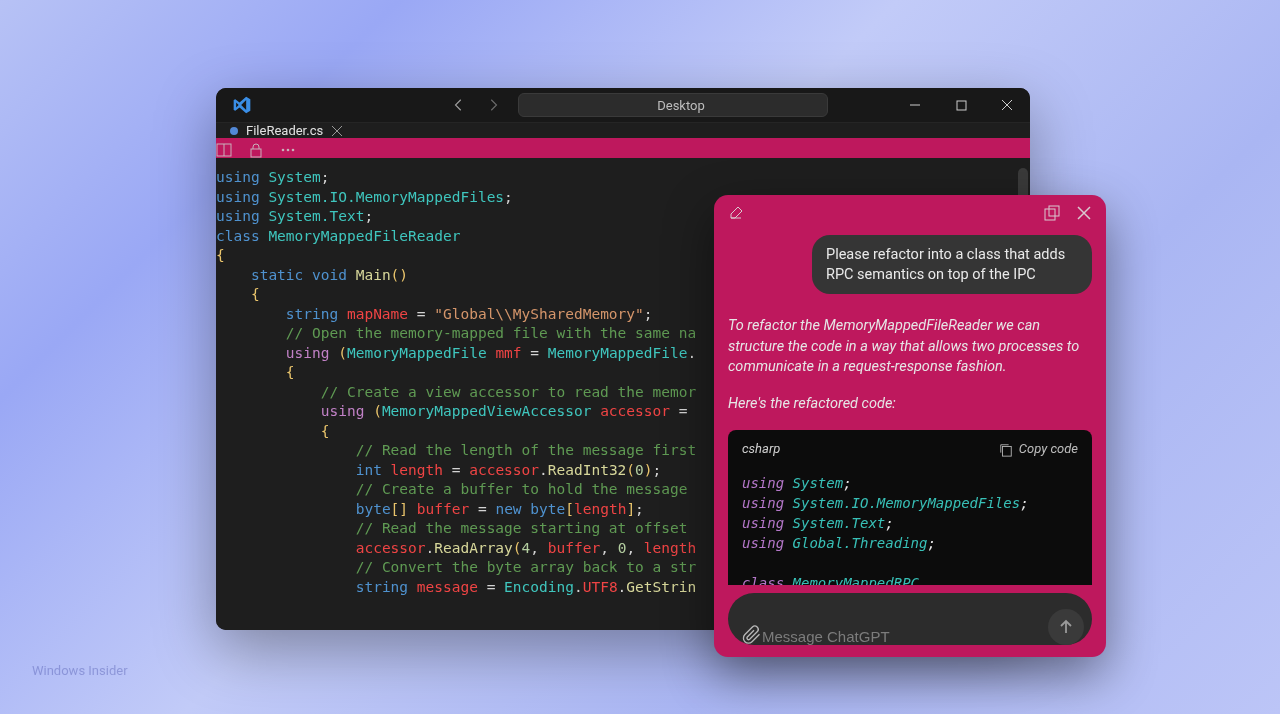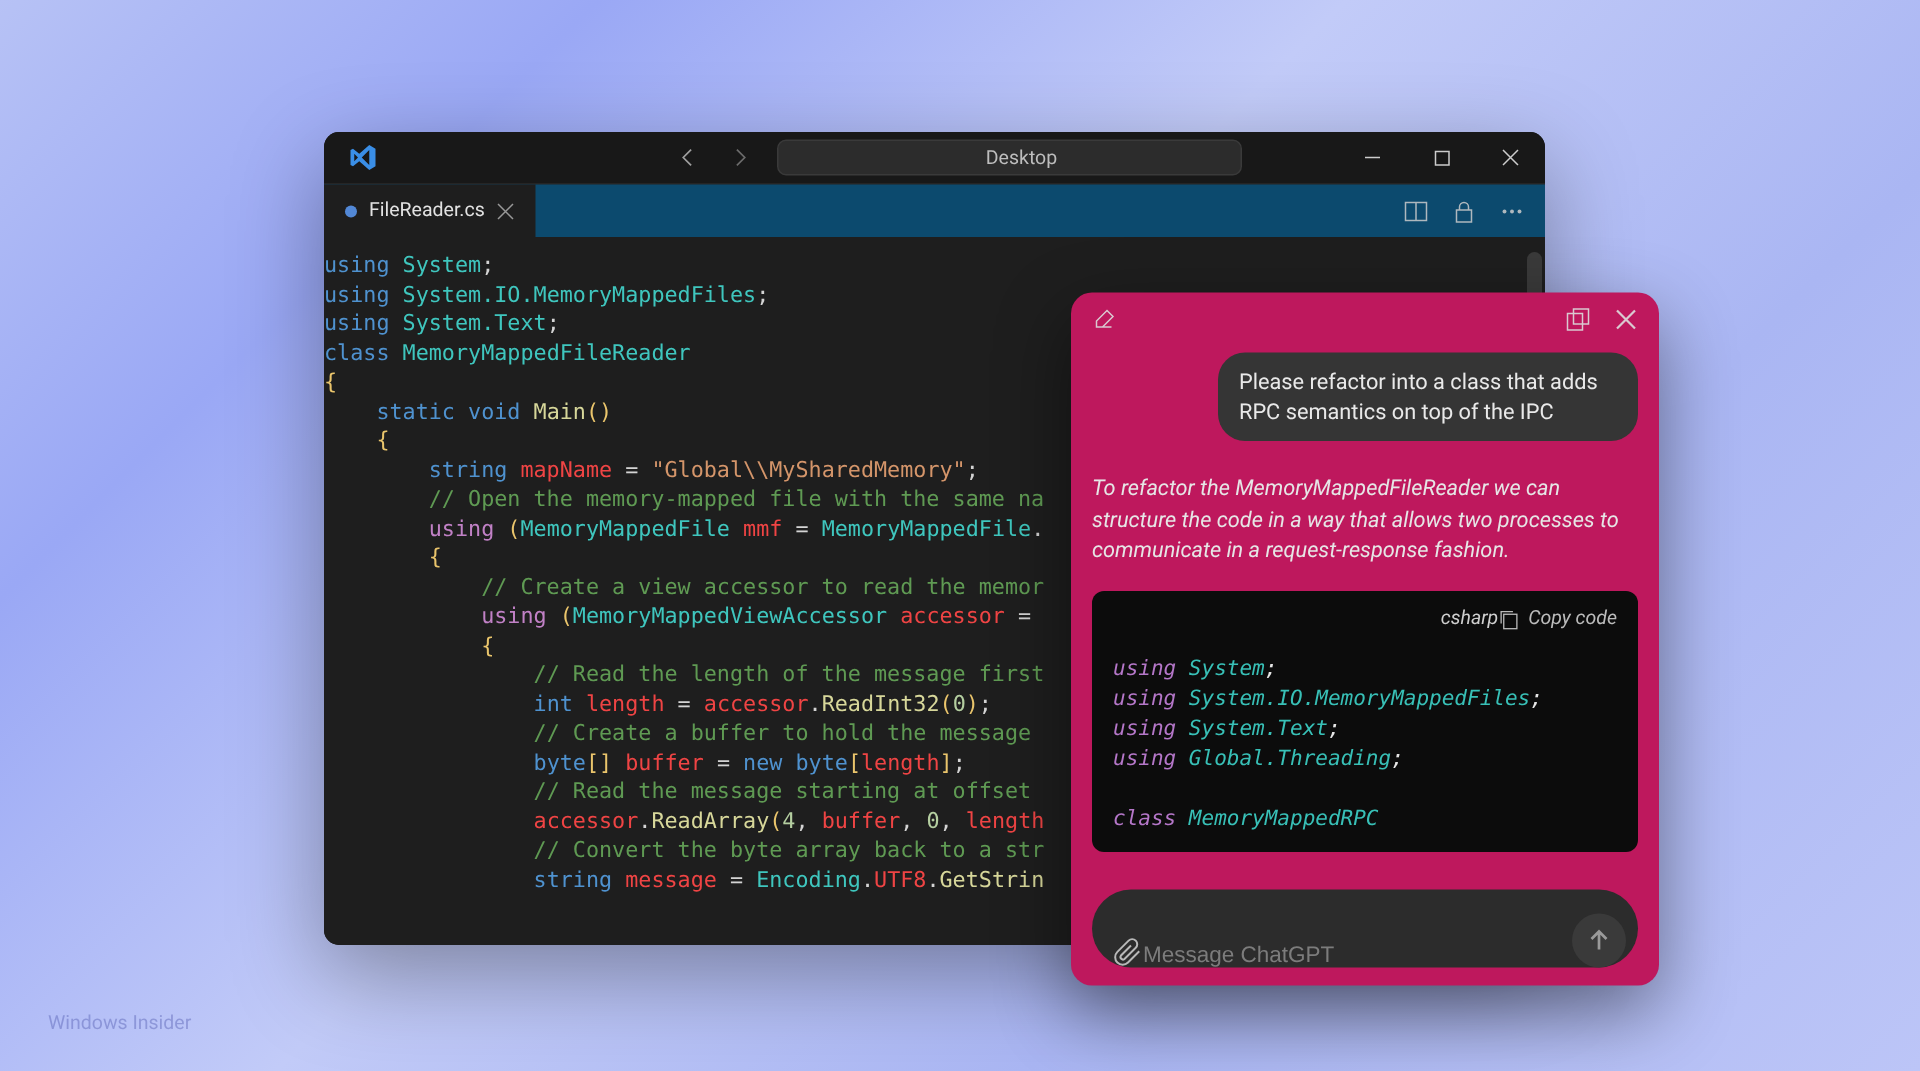--- a/index.html
+++ b/index.html
@@ -26,22 +26,22 @@
 .titlebar .search {
   margin-left:18px; width:310px; height:24px; background:#2c2c2c;
   border:1px solid #3a3a3a; border-radius:6px; display:flex;
   align-items:center; justify-content:center; color:#bdbdbd; font-size:13px;padding-left:16px;
 }
 .winbtns { position:absolute; right:0; top:0; display:flex; }
 .winbtn { width:46px; height:34px; display:flex; align-items:center;
   justify-content:center; color:#cccccc; cursor:pointer; }
 
 .tabbar {
-  height:36px; background:#0c4a6e; border-top:1px solid #252525;
-  display:flex; align-items:stretch;
+  height:36px; background:#be185d; border-top:1px solid #252525;
+  display:flex; align-items:stretch;flex-direction:column;
 }
 .tab {
   background:#1e1e1e; display:flex; align-items:center; gap:8px;
   padding:0 14px; font-size:13px; color:#e2e2e2; position:relative;
 }
 .tab .dot { width:8px; height:8px; border-radius:50%; background:#5288d6; }
 .tabbar .close-x { width:12px; height:12px; opacity:.7; cursor:pointer; }
 .tabbar .spacer { flex:1; }
 .tabbar-actions { display:flex; align-items:center; gap:16px; padding-right:14px; color:#cccccc; }
 .tabbar-actions svg { width:16px; height:16px; opacity:.85; cursor:pointer; }
@@ -84,21 +84,21 @@
   margin-left:auto; margin-top:4px; max-width:280px; background:#353535;
   color:#e9e9e9; padding:10px 14px; border-radius:18px; line-height:1.35;
 }
 .assistant { margin-top:22px; line-height:1.42; color:#e6e6e6;font-style:italic; }
 .assistant p + p { margin-top:16px; }
 
 .codecard {
   margin-top:16px; background:#0c0c0c; border-radius:8px; overflow:hidden;
 }
 .codecard-head {
-  display:flex; justify-content:flex-end; align-items:center;
+  display:flex; justify-content:space-between; align-items:center;
   padding:10px 14px; color:#cfcfcf; font-size:13px;
 }
 .codecard-head .copy { display:flex; align-items:center; gap:6px; cursor:pointer; opacity:.9; }
 .codecard pre {
   padding:4px 14px 12px 14px; font-family:Consolas,Menlo,monospace;
   font-size:14px; line-height:20px; white-space:pre;
 }
 .codecard .k  { color:#b577c9; }
 .codecard .t  { color:#38c0b7; }
 
@@ -108,21 +108,21 @@
 }
 .chat-input input {
   flex:1; background:transparent; border:0; color:#d8d8d8; font-size:15px;
   outline:none;
 }
 .chat-input input::placeholder { color:#7c7c7c; }
 .sendbtn { width:36px; height:36px; border-radius:50%; background:#3a3a3a;
   display:flex; align-items:center; justify-content:center; cursor:pointer; }
 .sendbtn svg { width:16px; height:16px; }
 
-.watermark { position:absolute; left:32px; bottom:24px; color:rgba(60,70,160,.35);
+.watermark { position:absolute; left:32px; bottom:36px; color:rgba(60,70,160,.35);
   font-size:13px; }
 </style>
 </head>
 <body>
 
 <div class="vscode">
   <div class="titlebar">
     <svg class="vsicon" viewBox="0 0 24 24">
         <path fill="#3a8ee6" d="M17 2l5 3v14l-5 3-8-7-5 4-2-1V6l2-1 5 4 8-7zM5 9v6l3-3-3-3zm12 9V6l-6 6 6 6z"></path>
       </svg>
@@ -223,20 +223,21 @@
       <svg viewBox="0 0 16 16">
           <path stroke="#ddd" stroke-width="1.5" d="M2 2l12 12M14 2L2 14"></path>
         </svg>
     </div>
   </div>
 
   <div class="chat-body">
     <div class="user-bubble">Please refactor into a class that adds RPC semantics on top of the IPC</div>
     <div class="assistant">
       <p>To refactor the MemoryMappedFileReader we can structure the code in a way that allows two processes to communicate in a request-response fashion.</p>
+      <p>Here's the refactored code:</p>
       <div class="codecard">
         <div class="codecard-head">
           <span>csharp</span>
           <div class="copy">
             <svg width="14" height="14" viewBox="0 0 16 16">
                 <rect x="4" y="4" width="10" height="11" stroke="#ccc" fill="none"></rect>
                 <path stroke="#ccc" fill="none" d="M2 11V2h9"></path>
               </svg>
             <span>Copy code</span>
           </div>

